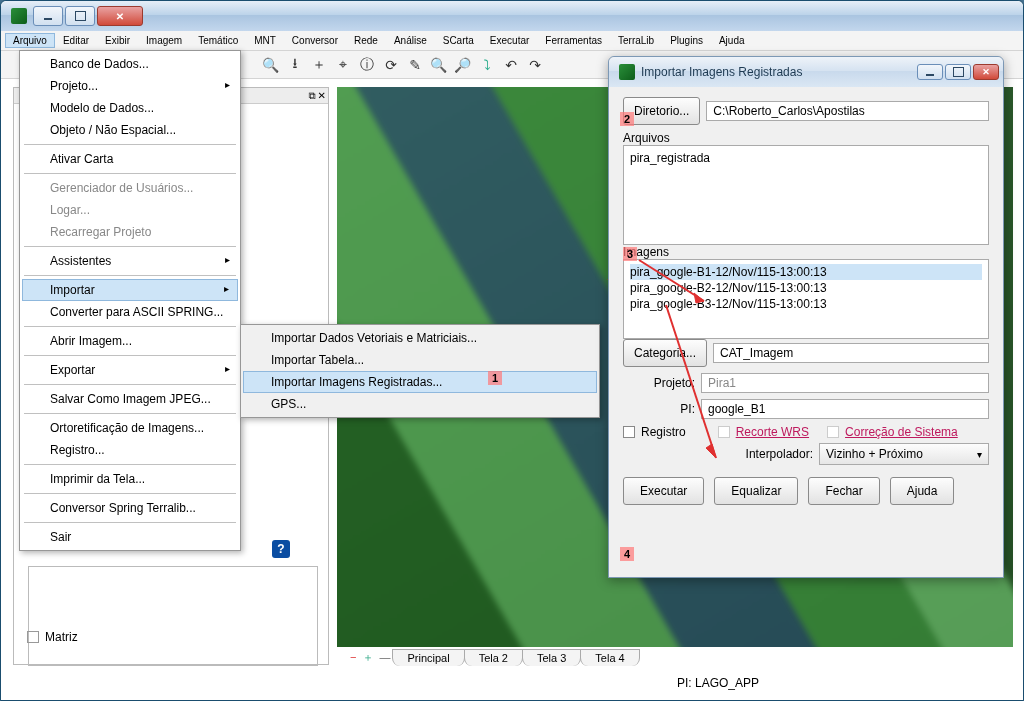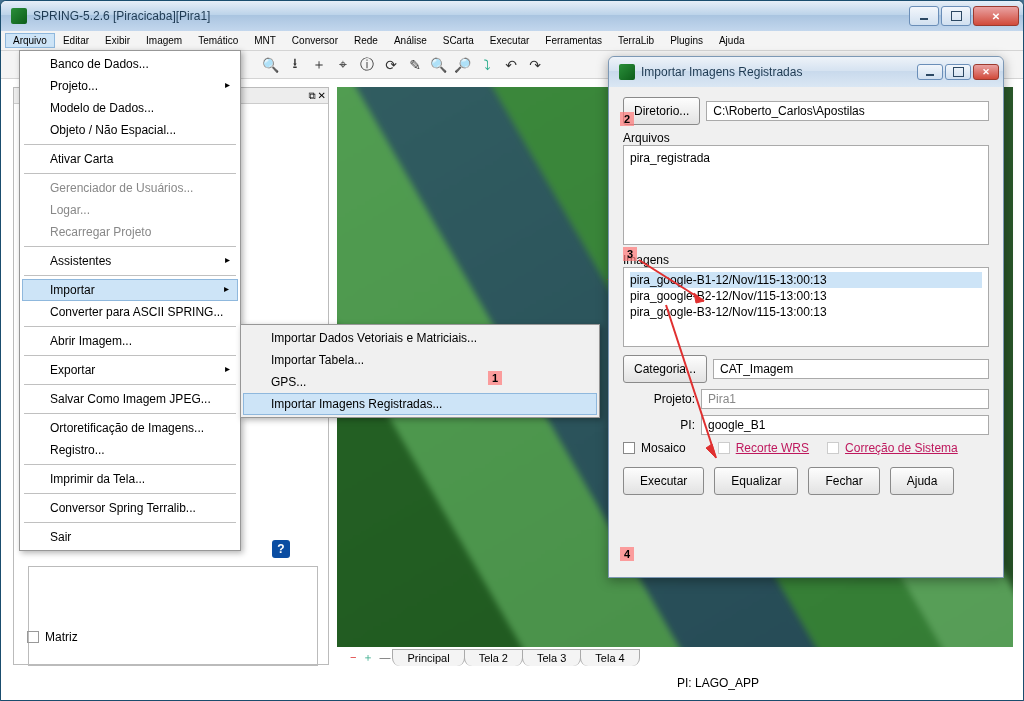--- a/index.html
+++ b/index.html
@@ -77,21 +77,21 @@
 .dialog { position:absolute; top:56px; left:608px; width:396px; height:522px; background:#f0f0f0; border:1px solid #7c98b5; border-radius:6px 6px 0 0; box-shadow:0 3px 12px rgba(0,0,0,0.35); z-index:150;}
 .dialog .titlebar { background: linear-gradient(to bottom, #eef3f9 0%, #d6e3f1 45%, #c8d9ec 46%, #dae7f4 100%); }
 .dialog .titlebar .title { font-size:12px; }
 .dialog .win-btn{width:26px;height:16px;font-size:9px;}
 .dialog .win-btn.close{width:26px;}
 .dialog-body { padding:10px 14px; font-size:12px; position:relative;}
 .field-row { display:flex; align-items:center; gap:6px; margin-bottom:6px;}
 .btn { border:1px solid #8a8a8a; background:linear-gradient(to bottom,#fdfdfd,#e2e2e2); padding:2px 10px; border-radius:3px; font-size:12px; height:28px; display:inline-flex; align-items:center;}
 .textfield { flex:1; border:1px solid #aaa; background:#fff; padding:2px 6px; height:20px; font-size:12px; }
 .label { font-size:12px; }
-.listbox { border:1px solid #aaa; background:#fff; padding:4px 6px; font-size:12px; width:100%; margin-bottom:8px; }
+.listbox { border:1px solid #aaa; background:#fff; padding:4px 6px; font-size:12px; width:100%; }
 .listbox.files { height:100px; }
 .listbox.images { height:80px; }
 .listbox .li-item { padding:1px 0; cursor:default; }
 .listbox .li-item.sel { background:#cde4f7;}
 .check-row { display:flex; align-items:center; gap:6px; margin:4px 0;}
 .check-row .chk{width:12px;height:12px;border:1px solid #888;background:#fff;}
 .check-row .disabled{color:#be185d;text-decoration:underline;}
 .select { border:1px solid #aaa; background:linear-gradient(to bottom,#fdfdfd,#e6e6e6); padding:2px 6px; height:22px; font-size:12px; display:flex; align-items:center; justify-content:space-between; flex:1;}
 .select::after{content:'▾'; font-size:10px; margin-left:6px;}
 .dialog-buttons { display:flex; gap:10px; margin-top:12px; justify-content:flex-start;}
@@ -100,21 +100,20 @@
 
 .arrow { position:absolute; z-index:160; pointer-events:none;}
 .arrow svg line, .arrow svg polygon { stroke:#e03030; fill:#e03030; }
 </style>
 </head>
 <body>
 
 <div class="main-window">
   <div class="titlebar">
     <div class="app-icon"></div>
-    <div class="title">SPRING-5.2.6 [Piracicaba][Pira1]</div>
     <div class="win-controls">
       <div class="win-btn min"></div>
       <div class="win-btn max"></div>
       <div class="win-btn close"></div>
     </div>
   </div>
 
   <div class="menubar">
     <div class="mitem open">Arquivo</div>
     <div class="mitem">Editar</div>
@@ -212,22 +211,22 @@
   <div class="ditem">Imprimir da Tela...</div>
   <div class="sep"></div>
   <div class="ditem">Conversor Spring Terralib...</div>
   <div class="sep"></div>
   <div class="ditem">Sair</div>
 </div>
 
 <div class="submenu">
   <div class="sitem">Importar Dados Vetoriais e Matriciais...</div>
   <div class="sitem">Importar Tabela...</div>
+  <div class="sitem highlighted">Importar Imagens Registradas...</div>
   <div class="sitem">GPS...</div>
-  <div class="sitem highlighted">Importar Imagens Registradas...</div>
 </div>
 
 <div class="dialog">
   <div class="titlebar">
     <div class="app-icon"></div>
     <div class="title">Importar Imagens Registradas</div>
     <div class="win-controls">
       <div class="win-btn min"></div>
       <div class="win-btn max"></div>
       <div class="win-btn close"></div>
@@ -255,28 +254,34 @@
     <div class="field-row">
       <div class="label" style="width:72px;text-align:right">Projeto:</div>
       <div class="textfield" style="color:#888">Pira1</div>
     </div>
     <div class="field-row">
       <div class="label" style="width:72px;text-align:right">PI:</div>
       <div class="textfield">google_B1</div>
     </div>
     <div class="check-row">
       <div class="chk"></div>
-      <span>Mosaico</span>
+      <span>Registro</span>
       <div style="width:20px"></div>
       <div class="chk" style="border-color:#ccc"></div>
       <span class="disabled">Recorte WRS</span>
       <div style="width:6px"></div>
       <div class="chk" style="border-color:#ccc"></div>
       <span class="disabled">Correção de Sistema</span>
     </div>
+    <div class="field-row" style="justify-content:flex-end">
+      <div class="label">Interpolador:</div>
+      <div class="select" style="max-width:170px">
+          <span>Vizinho + Próximo</span>
+        </div>
+    </div>
     <div class="dialog-buttons">
       <div class="btn">Executar</div>
       <div class="btn">Equalizar</div>
       <div class="btn">Fechar</div>
       <div class="btn">Ajuda</div>
     </div>
   </div>
 </div>
 
 <div class="tag" style="top:371px; left:488px;">1</div>

